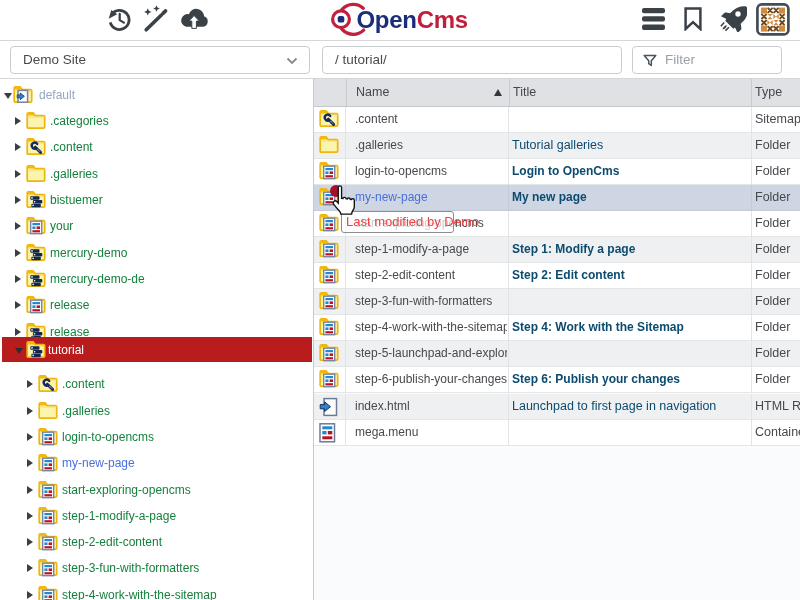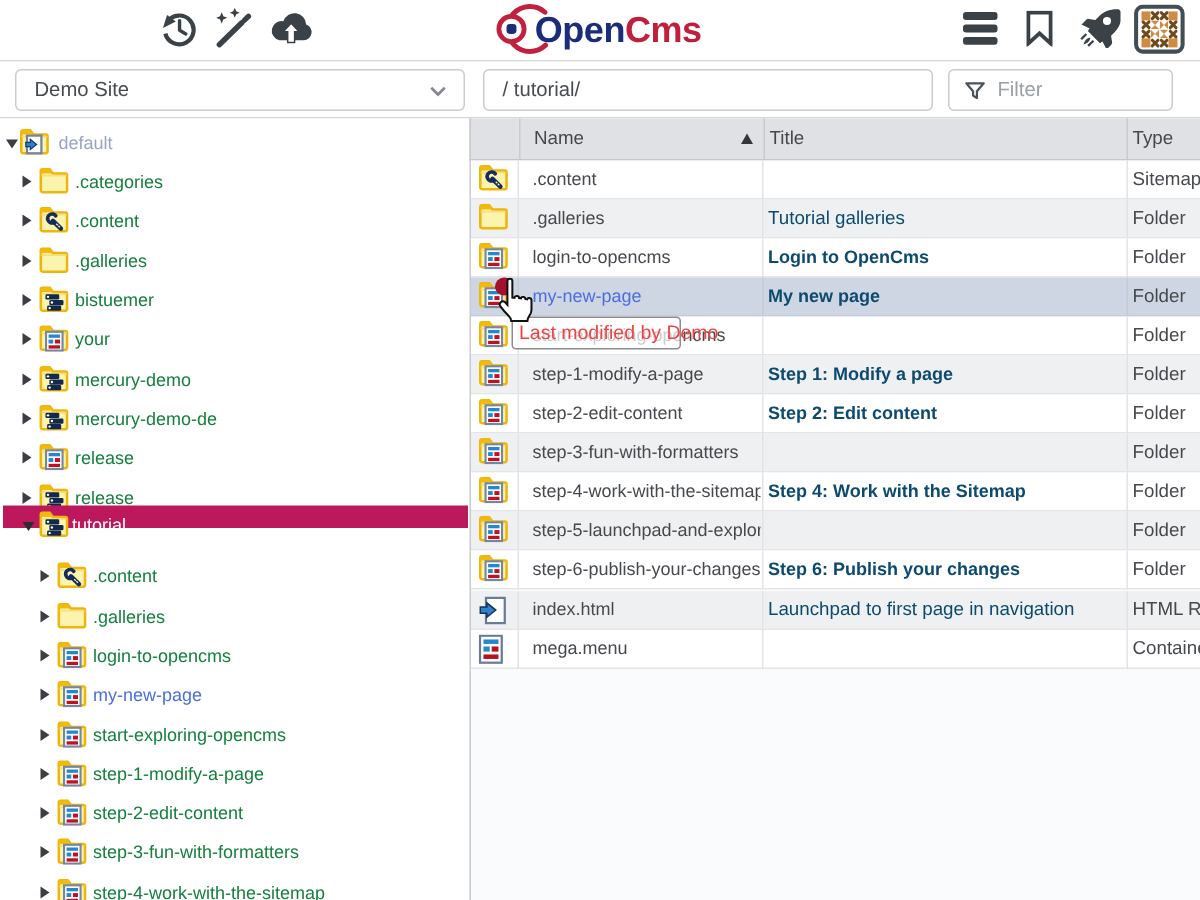--- a/index.html
+++ b/index.html
@@ -402,21 +402,21 @@
       </svg>
       <span class="lbl" style="left:50px">release</span>
     </div>
 <div class="trow" style="top:318.5px">
       <span class="tri-r" style="left:15px"></span>
       <svg class="ticon" style="left:26px" width="20" height="19">
         <use href="#foldstack"></use>
       </svg>
       <span class="lbl" style="left:50px">release</span>
     </div>
-<div class="trow" style="top:337px;height:15px;background:#be185d;left:2px;width:310px">
+<div class="trow" style="top:337px;height:25px;background:#b91c1c;left:2px;width:310px">
       <span class="tri-d tri-dw" style="left:13px"></span>
       <svg class="ticon" style="left:24px" width="20" height="19">
         <use href="#foldstack"></use>
       </svg>
       <span class="lbl" style="left:46px;color:#fff">tutorial</span>
     </div>
 <div class="trow" style="top:371.1px">
       <span class="tri-r" style="left:27px"></span>
       <svg class="ticon" style="left:38px" width="20" height="19">
         <use href="#foldwrench"></use>

